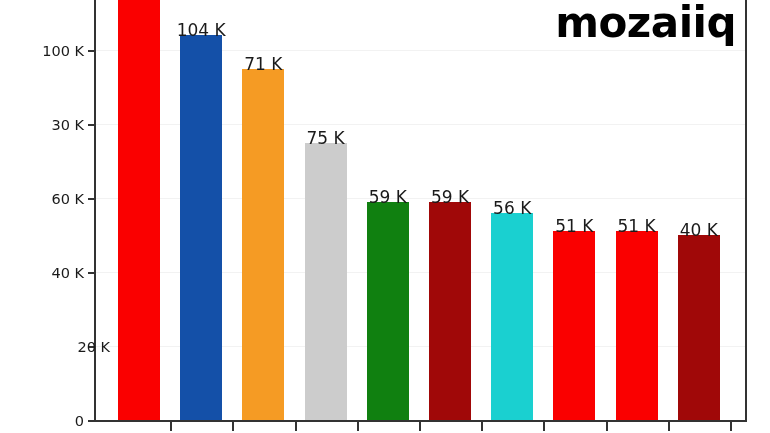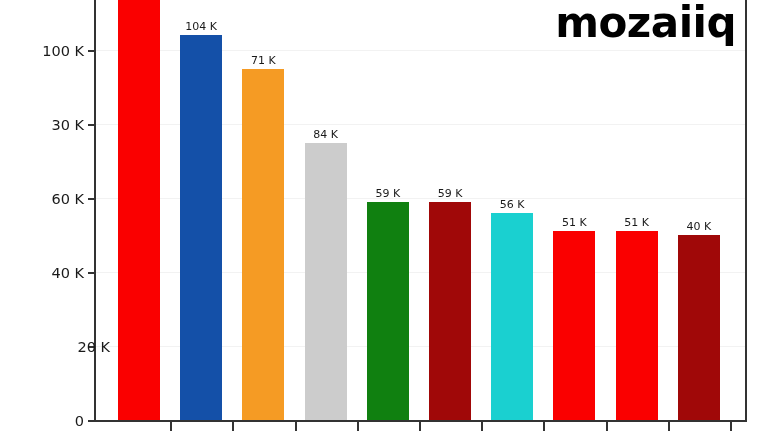--- a/index.html
+++ b/index.html
@@ -100,21 +100,21 @@
   }
 
   
   .bar {
     position: absolute;
     bottom: 1px;
   }
   .bar-value-label {
     position: absolute;
     text-align: center;
-    font-size: 11px;
+    font-size: 17px;
     color: #1a1a1a;
     white-space: nowrap;
     transform: translateX(-50%);
   }
 </style>
 </head>
 <body>
 
 <div id="chart-root">
 
@@ -150,21 +150,21 @@
       <div class="y-tick-mark" style="top: 272px; background: rgb(51, 51, 51);"></div>
       <div class="y-tick-label" style="top: 273px; right: 686px;">40 K</div>
       <div class="y-tick-mark" style="top: 198px; background: rgb(51, 51, 51);"></div>
       <div class="y-tick-label" style="top: 199px; right: 686px;">60 K</div>
       <div class="y-tick-mark" style="top: 124px; background: rgb(51, 51, 51);"></div>
       <div class="y-tick-label" style="top: 125px; right: 686px;">30 K</div>
       <div class="y-tick-mark" style="top: 50px; background: rgb(51, 51, 51);"></div>
       <div class="y-tick-label" style="top: 51px; right: 686px;">100 K</div>
       <div class="bar-value-label" style="left: 201.2px; top: 20.2px;">104 K</div>
       <div class="bar-value-label" style="left: 263.4px; top: 53.5px;">71 K</div>
-      <div class="bar-value-label" style="left: 325.6px; top: 127.5px;">84 K</div>
+      <div class="bar-value-label" style="left: 325.6px; top: 127.5px;">75 K</div>
       <div class="bar-value-label" style="left: 387.8px; top: 186.7px;">59 K</div>
       <div class="bar-value-label" style="left: 450px; top: 186.7px;">59 K</div>
       <div class="bar-value-label" style="left: 512.2px; top: 197.8px;">56 K</div>
       <div class="bar-value-label" style="left: 574.4px; top: 216.3px;">51 K</div>
       <div class="bar-value-label" style="left: 636.6px; top: 216.3px;">51 K</div>
       <div class="bar-value-label" style="left: 698.8px; top: 220px;">40 K</div>
       <div class="x-tick-mark" style="left: 170.1px; background: rgb(51, 51, 51);"></div>
       <div class="x-tick-mark" style="left: 232.3px; background: rgb(51, 51, 51);"></div>
       <div class="x-tick-mark" style="left: 294.5px; background: rgb(51, 51, 51);"></div>
       <div class="x-tick-mark" style="left: 356.7px; background: rgb(51, 51, 51);"></div>

